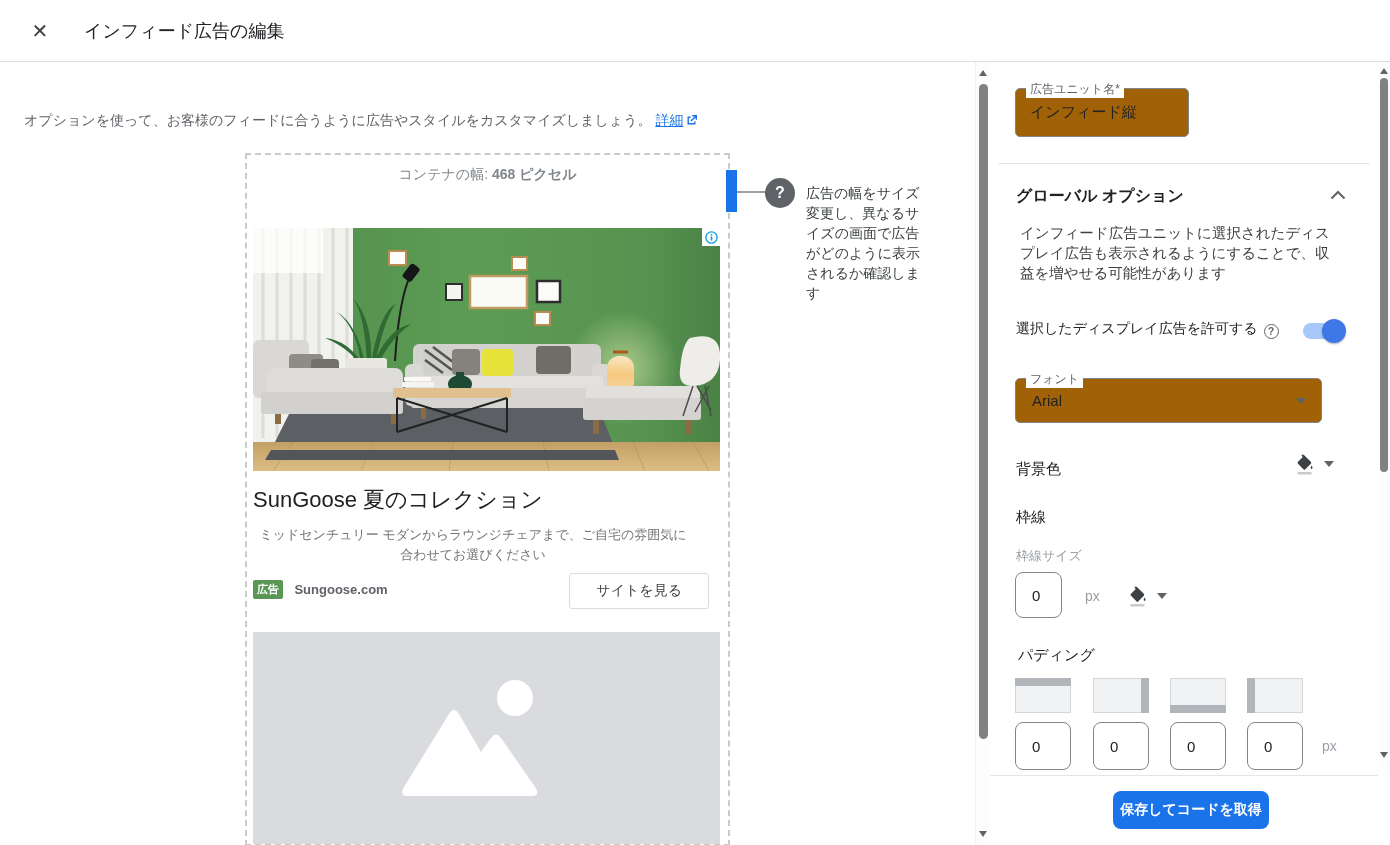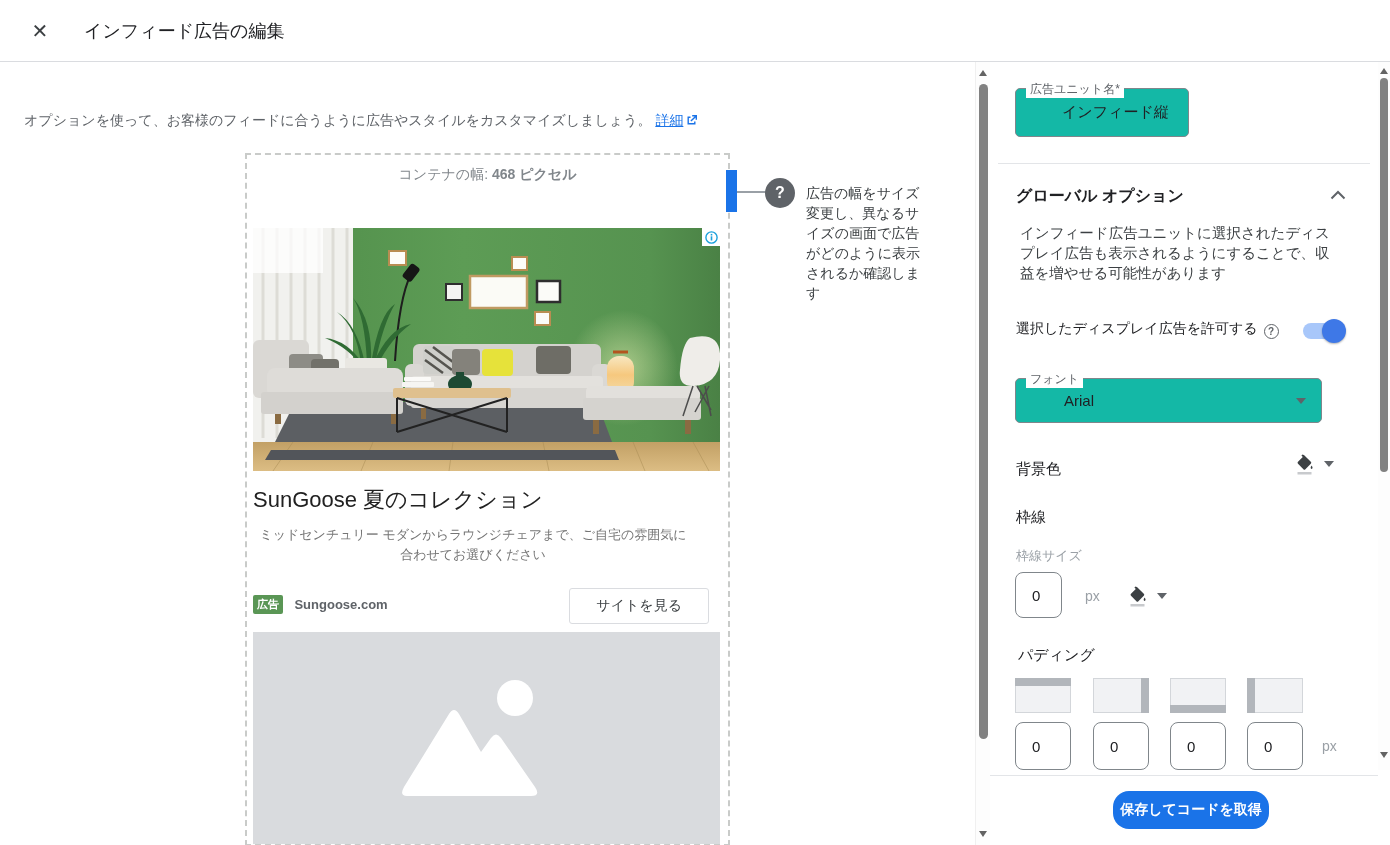--- a/index.html
+++ b/index.html
@@ -26,21 +26,21 @@
   .cw-line { position:absolute; left:0; top:11px; width:100%; text-align:center;
     font-size:14px; color:#80868b; }
   .cw-line b { color:#80868b; font-weight:bold; }
 
   .ad-unit { position:absolute; left:6px; top:73px; width:467px; }
   .ad-image { position:relative; width:467px; height:243px; overflow:hidden; background:#569350; }
   .adchoices { position:absolute; right:0; top:0; width:18px; height:18px; background:#fff;
     display:flex; align-items:center; justify-content:center; }
   .ad-title { margin-top:14px; font-size:22px; color:#212121; }
   .ad-desc { margin-top:10px; width:440px; font-size:13px; line-height:1.55; color:#757575;text-align:center; }
-  .ad-meta { position:relative; margin-top:29px; height:28px; }
+  .ad-meta { position:relative; margin-top:14px; height:28px; }
   .ad-badge { display:inline-block; background:#5a9655; color:#fff; font-size:11px; font-weight:bold;
     padding:2px 4px; border-radius:2px; vertical-align:middle; }
   .ad-adv { display:inline-block; margin-left:7px; font-size:13px; font-weight:bold; color:#5f6368;
     vertical-align:middle; }
   .ad-cta { position:absolute; right:11px; top:-6px; background:#fff; border:1px solid #dadce0;
     border-radius:3px; padding:8px 26px; font-size:14px; color:#3c4043; cursor:pointer; }
 
   .feed-placeholder { position:absolute; left:6px; top:477px; width:467px; height:216px;
     background:#d9dbde; display:flex; align-items:center; justify-content:center; }
 
@@ -64,21 +64,21 @@
   .tri-down { width:0; height:0; border-left:4px solid transparent; border-right:4px solid transparent;
     border-top:6px solid #636363; }
   .sb-thumb { position:absolute; border-radius:5px; background:#818181; }
   .sb-main .sb-thumb { left:3px; top:22px; width:9px; height:655px; }
   .sb-side .sb-thumb { left:2px; top:16px; width:8px; height:394px; }
 
   
   .sidebar { position:absolute; left:990px; top:62px; width:388px; height:783px; background:#fff; }
   .divider { position:absolute; left:8px; width:372px; height:1px; background:#e3e5e8; }
 
-  .mat-field { position:absolute; border:1px solid #80868b; border-radius:5px; background:#14b8a6;padding-left:32px; }
+  .mat-field { position:absolute; border:1px solid #80868b; border-radius:5px; background:#a16207; }
   .mat-label { position:absolute; top:-8px; left:10px; background:#fff; padding:0 4px;
     font-size:12px; color:#5f6368; white-space:nowrap; }
   .mat-value { font-size:15px; color:#202124; }
 
   .name-field { left:25px; top:26px; width:174px; height:49px; }
   .name-field .mat-value { line-height:47px; padding-left:14px;font-family:Liberation Serif, serif; }
 
   .go-title { position:absolute; left:26px; top:124px; font-size:16px; font-weight:bold; color:#202124; }
   .go-collapse { position:absolute; left:340px; top:124px; width:20px; height:16px; cursor:pointer; }
   .go-desc { position:absolute; left:30px; top:161px; width:314px; font-size:14.5px;
@@ -111,21 +111,21 @@
 
   .pad-diagram { position:absolute; top:616px; width:56px; height:35px; background:#f1f2f4;
     border:1px solid #d3d6da; cursor:pointer; }
   .pad-bar { position:absolute; background:#b2b6bb; }
   .bar-top { left:-1px; top:-1px; width:56px; height:8px; }
   .bar-right { right:-1px; top:-1px; width:8px; height:35px; }
   .bar-bottom { left:-1px; bottom:-1px; width:56px; height:8px; }
   .bar-left { left:-1px; top:-1px; width:8px; height:35px; }
 
   .save-btn { position:absolute; left:123px; top:729px; width:156px; height:38px; background:#1a73e8;
-    border:none; border-radius:16px; color:#fff; font-size:14px; font-weight:bold; cursor:pointer;
+    border:none; border-radius:8px; color:#fff; font-size:14px; font-weight:bold; cursor:pointer;
     font-family:"Liberation Sans","DejaVu Sans",sans-serif; }
 </style>
 </head>
 <body>
 
 <div class="app">
 
   <div class="topbar">
     <div class="close-x">✕</div>
     <div class="topbar-title">インフィード広告の編集</div>

